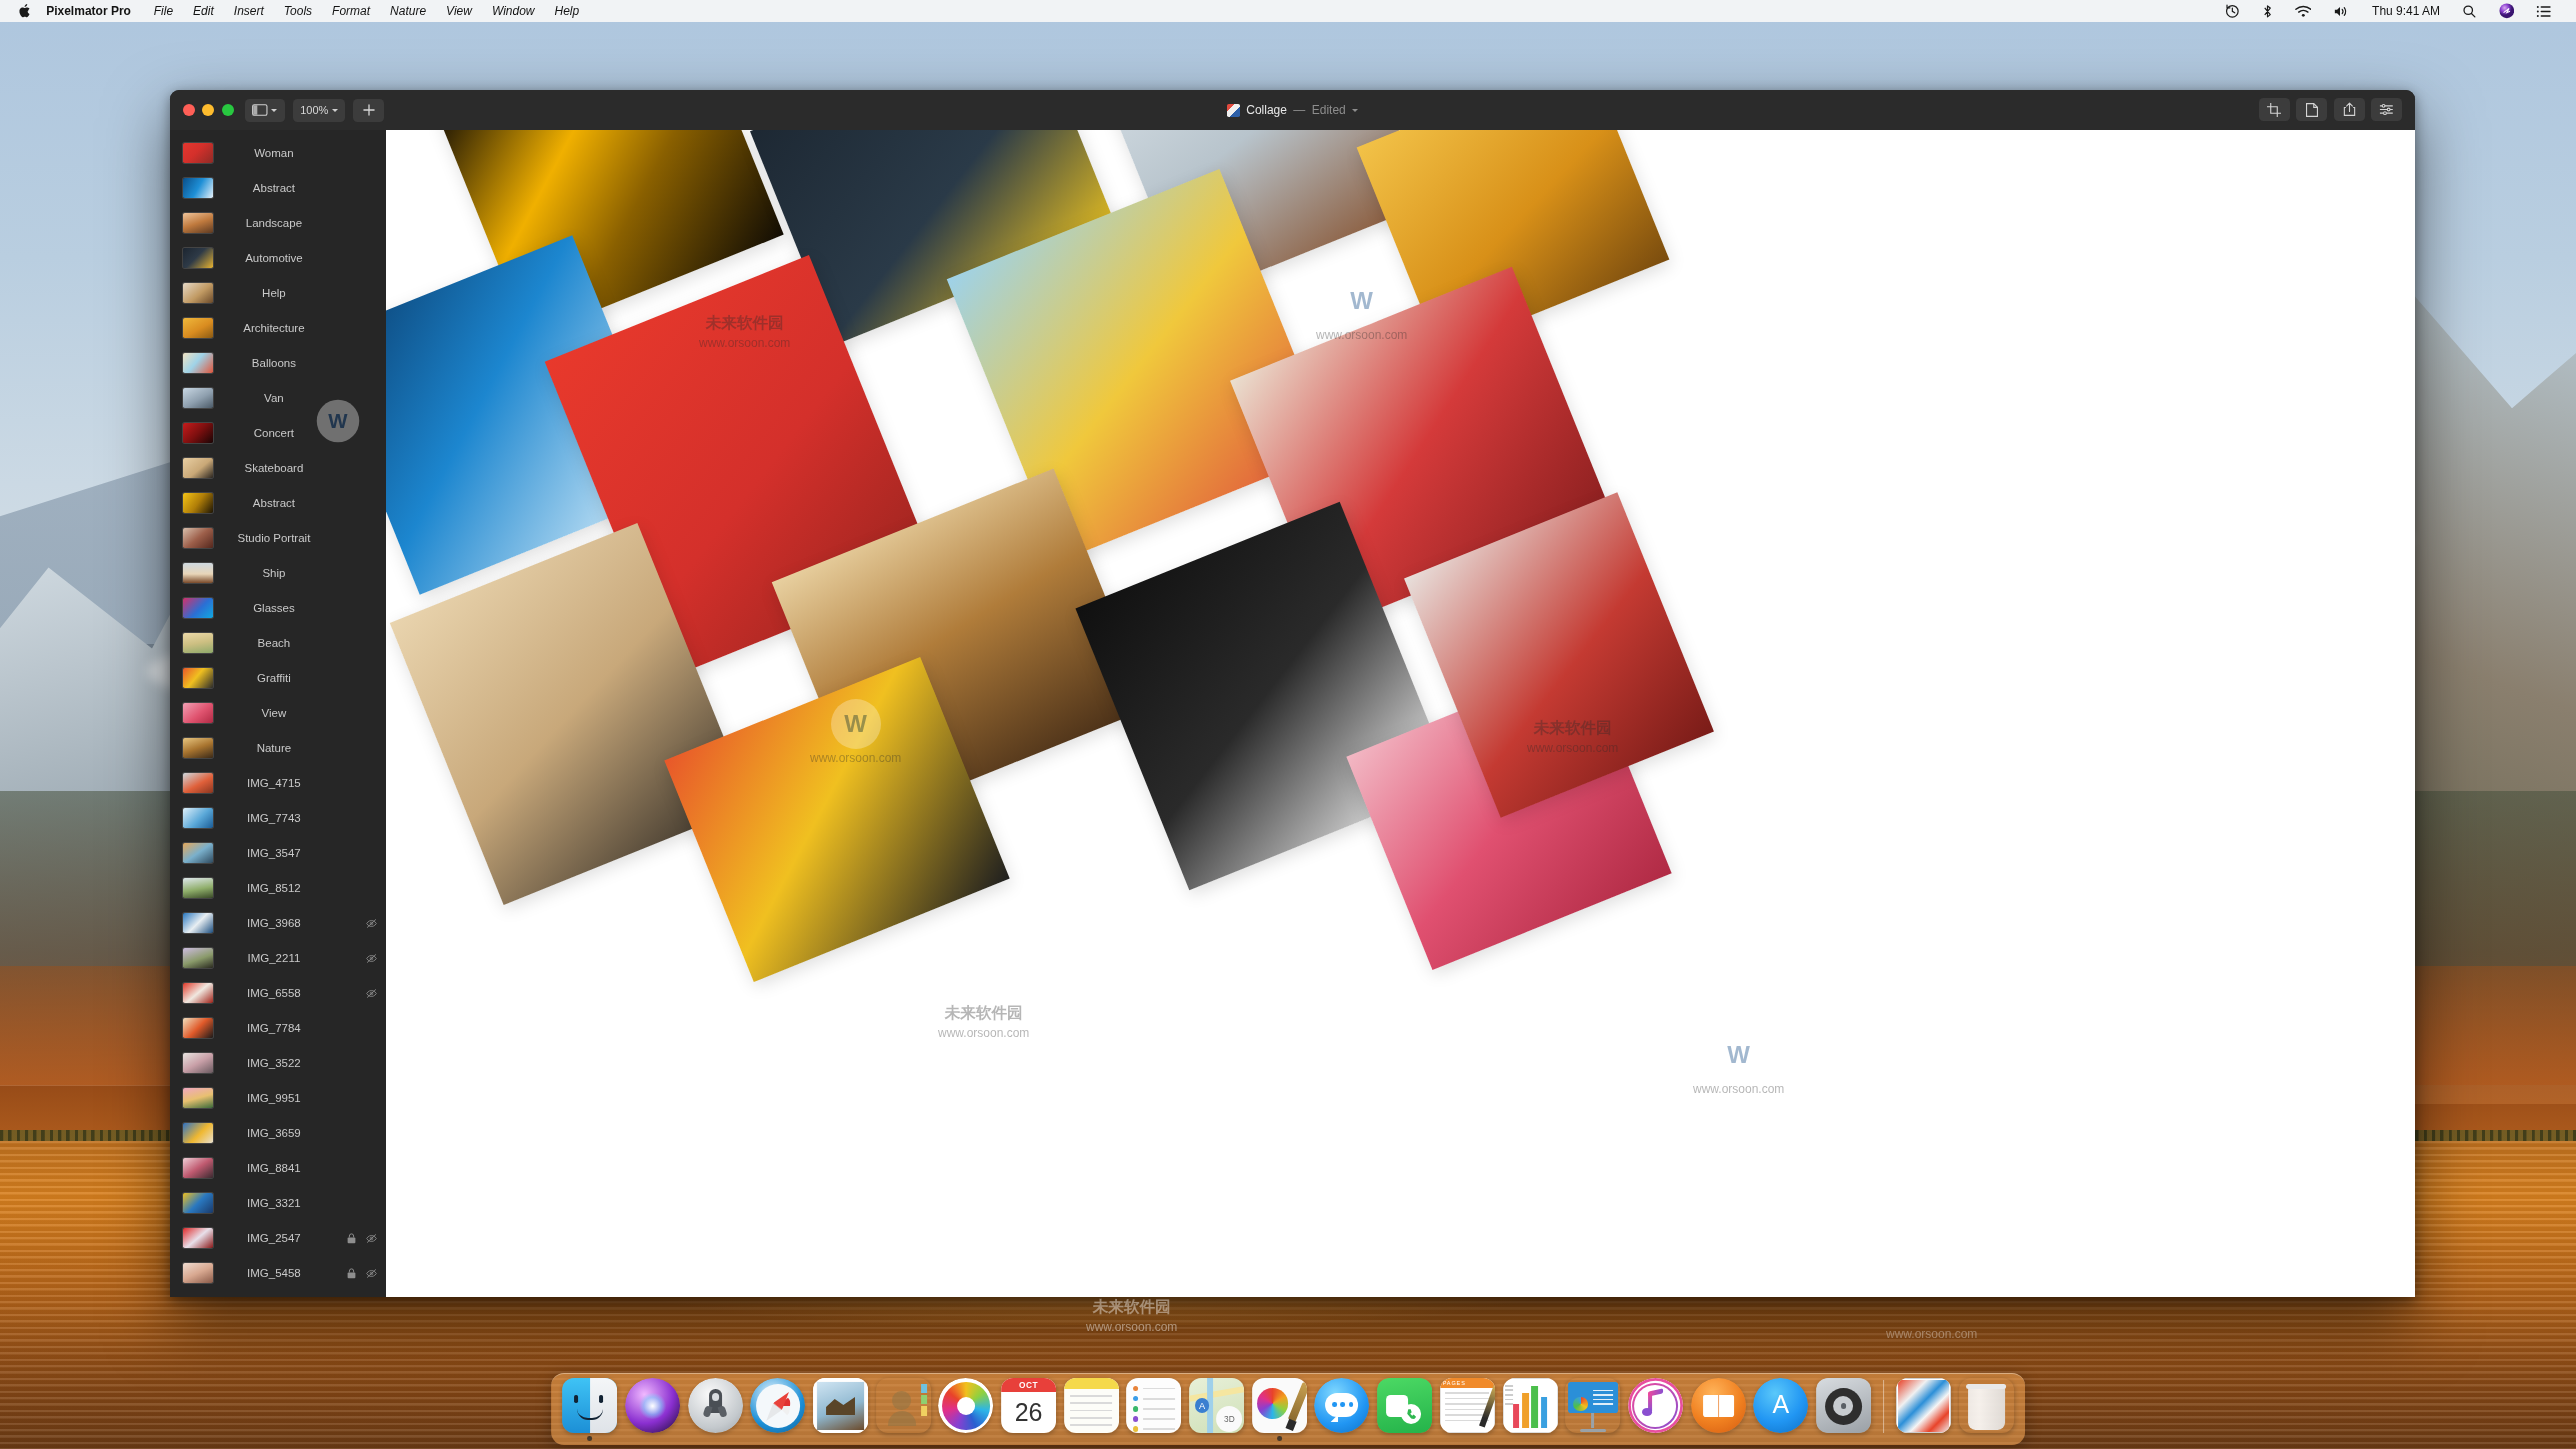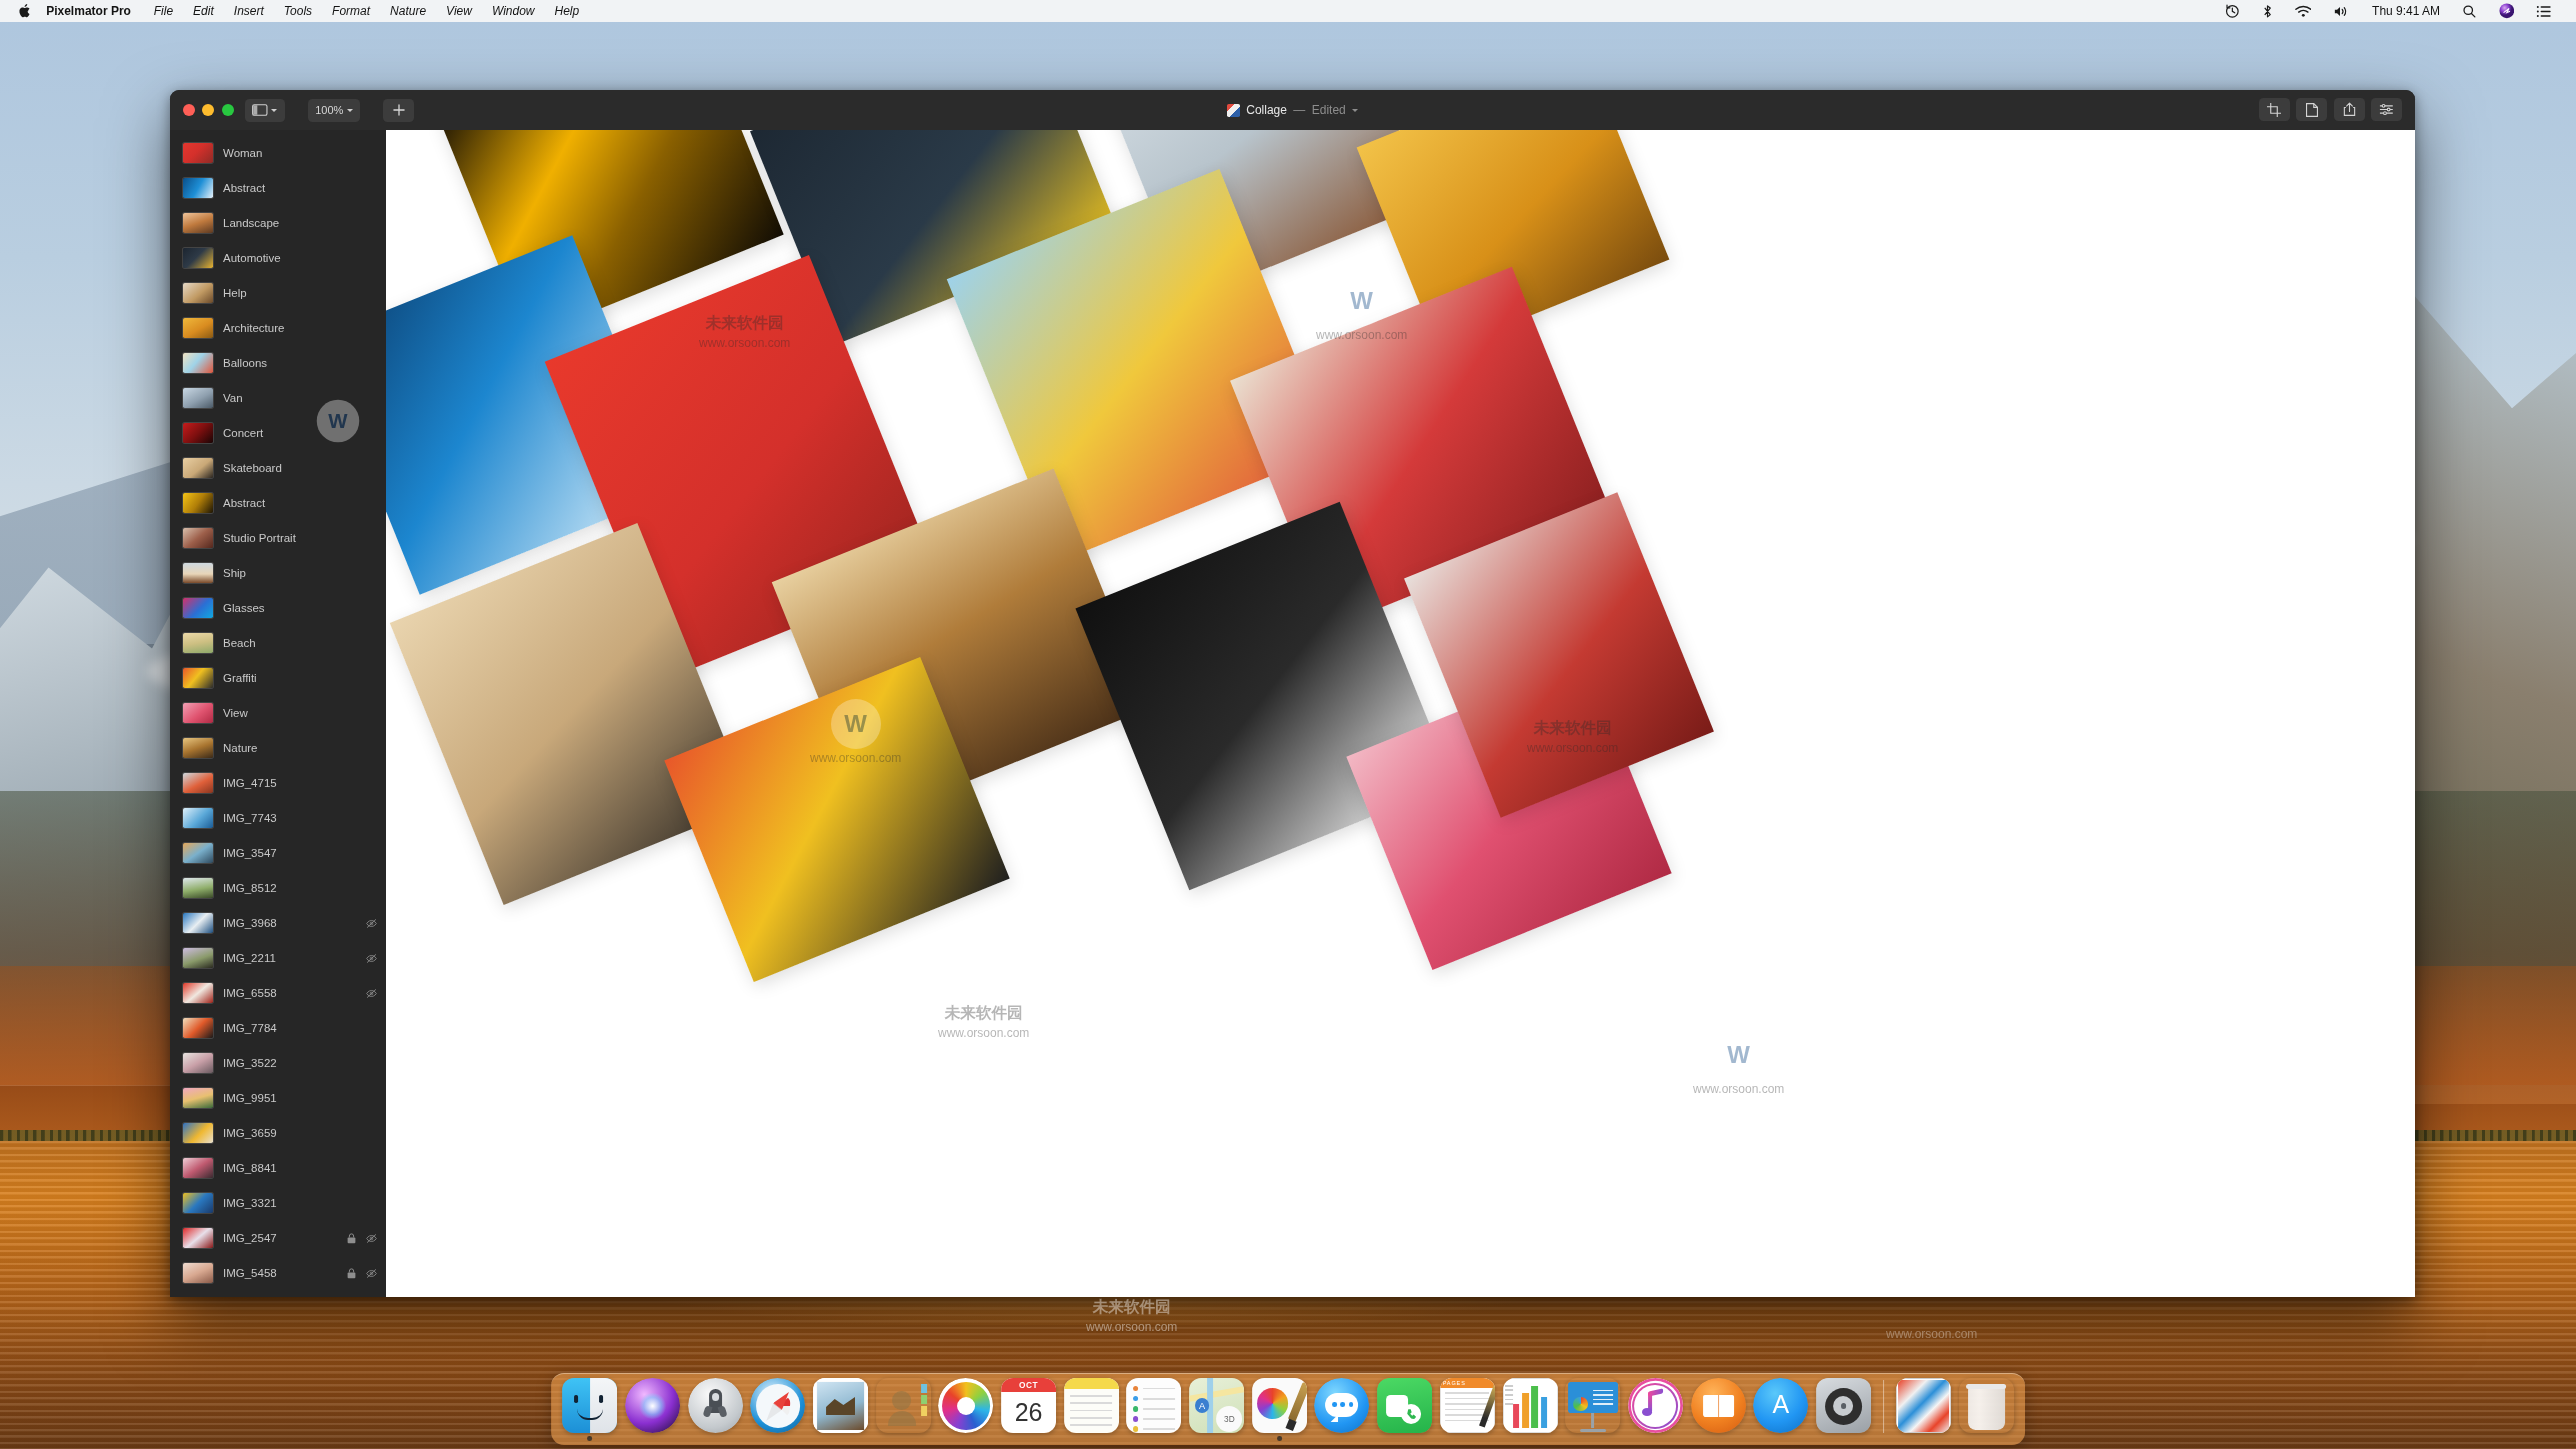--- a/index.html
+++ b/index.html
@@ -101,21 +101,21 @@
     position:relative; height:40px; background:#2b2b2b;
     display:flex; align-items:center; padding:0 13px; flex-shrink:0;
   }
   .traffic { display:flex; gap:7.4px; align-items:center; margin-right:11px; }
   .tl { width:12px; height:12px; border-radius:50%; }
   .tl.red{background:#ff5f57;} .tl.yellow{background:#febc2e;} .tl.green{background:#28c840;}
 
   .tb-btn {
     height:23px; background:#3c3c3c; border-radius:4.6px;
     display:flex; align-items:center; justify-content:center;
-    color:#d8d8d8; font-size:11px; padding:0 7.4px; gap:3.7px; margin-right:23px;
+    color:#d8d8d8; font-size:11px; padding:0 7.4px; gap:3.7px; margin-right:8px;
   }
   .tb-btn svg { display:block; }
   .chev { width:0;height:0;border-left:3.2px solid transparent;border-right:3.2px solid transparent;border-top:3.7px solid #cfcfcf; }
 
   .win-title {
     position:absolute; left:0; right:0; top:0; height:40px;
     display:flex; align-items:center; justify-content:center; gap:6.4px;
     font-size:12px; color:#e8e8e8; pointer-events:none;
   }
   .doc-badge {
@@ -125,21 +125,21 @@
   .title-dim { color:#8d8d8d; }
 
   .tb-right { position:absolute; right:13px; top:8.3px; display:flex; gap:6.4px; }
   .tb-right .tb-btn { margin-right:0; width:31px; padding:0; }
 
   
   .body-row { display:flex; height:1167px; }
 
   .sidebar {
     width:216px; background:#262626; flex-shrink:0;
-    padding-top:5.5px; overflow:hidden; position:relative;
+    padding-top:5.5px; overflow:hidden; position:relative;text-align:center;
   }
   .layer-row {
     height:35px; display:flex; align-items:center; padding:0 9.2px 0 13px;
     gap:10px; position:relative;
   }
   .thumb {
     width:30px; height:20px; border-radius:1.8px; flex-shrink:0;
     background-size:cover; background-position:center;
     box-shadow:0 0 0 0.9px rgba(255,255,255,.14);
   }

